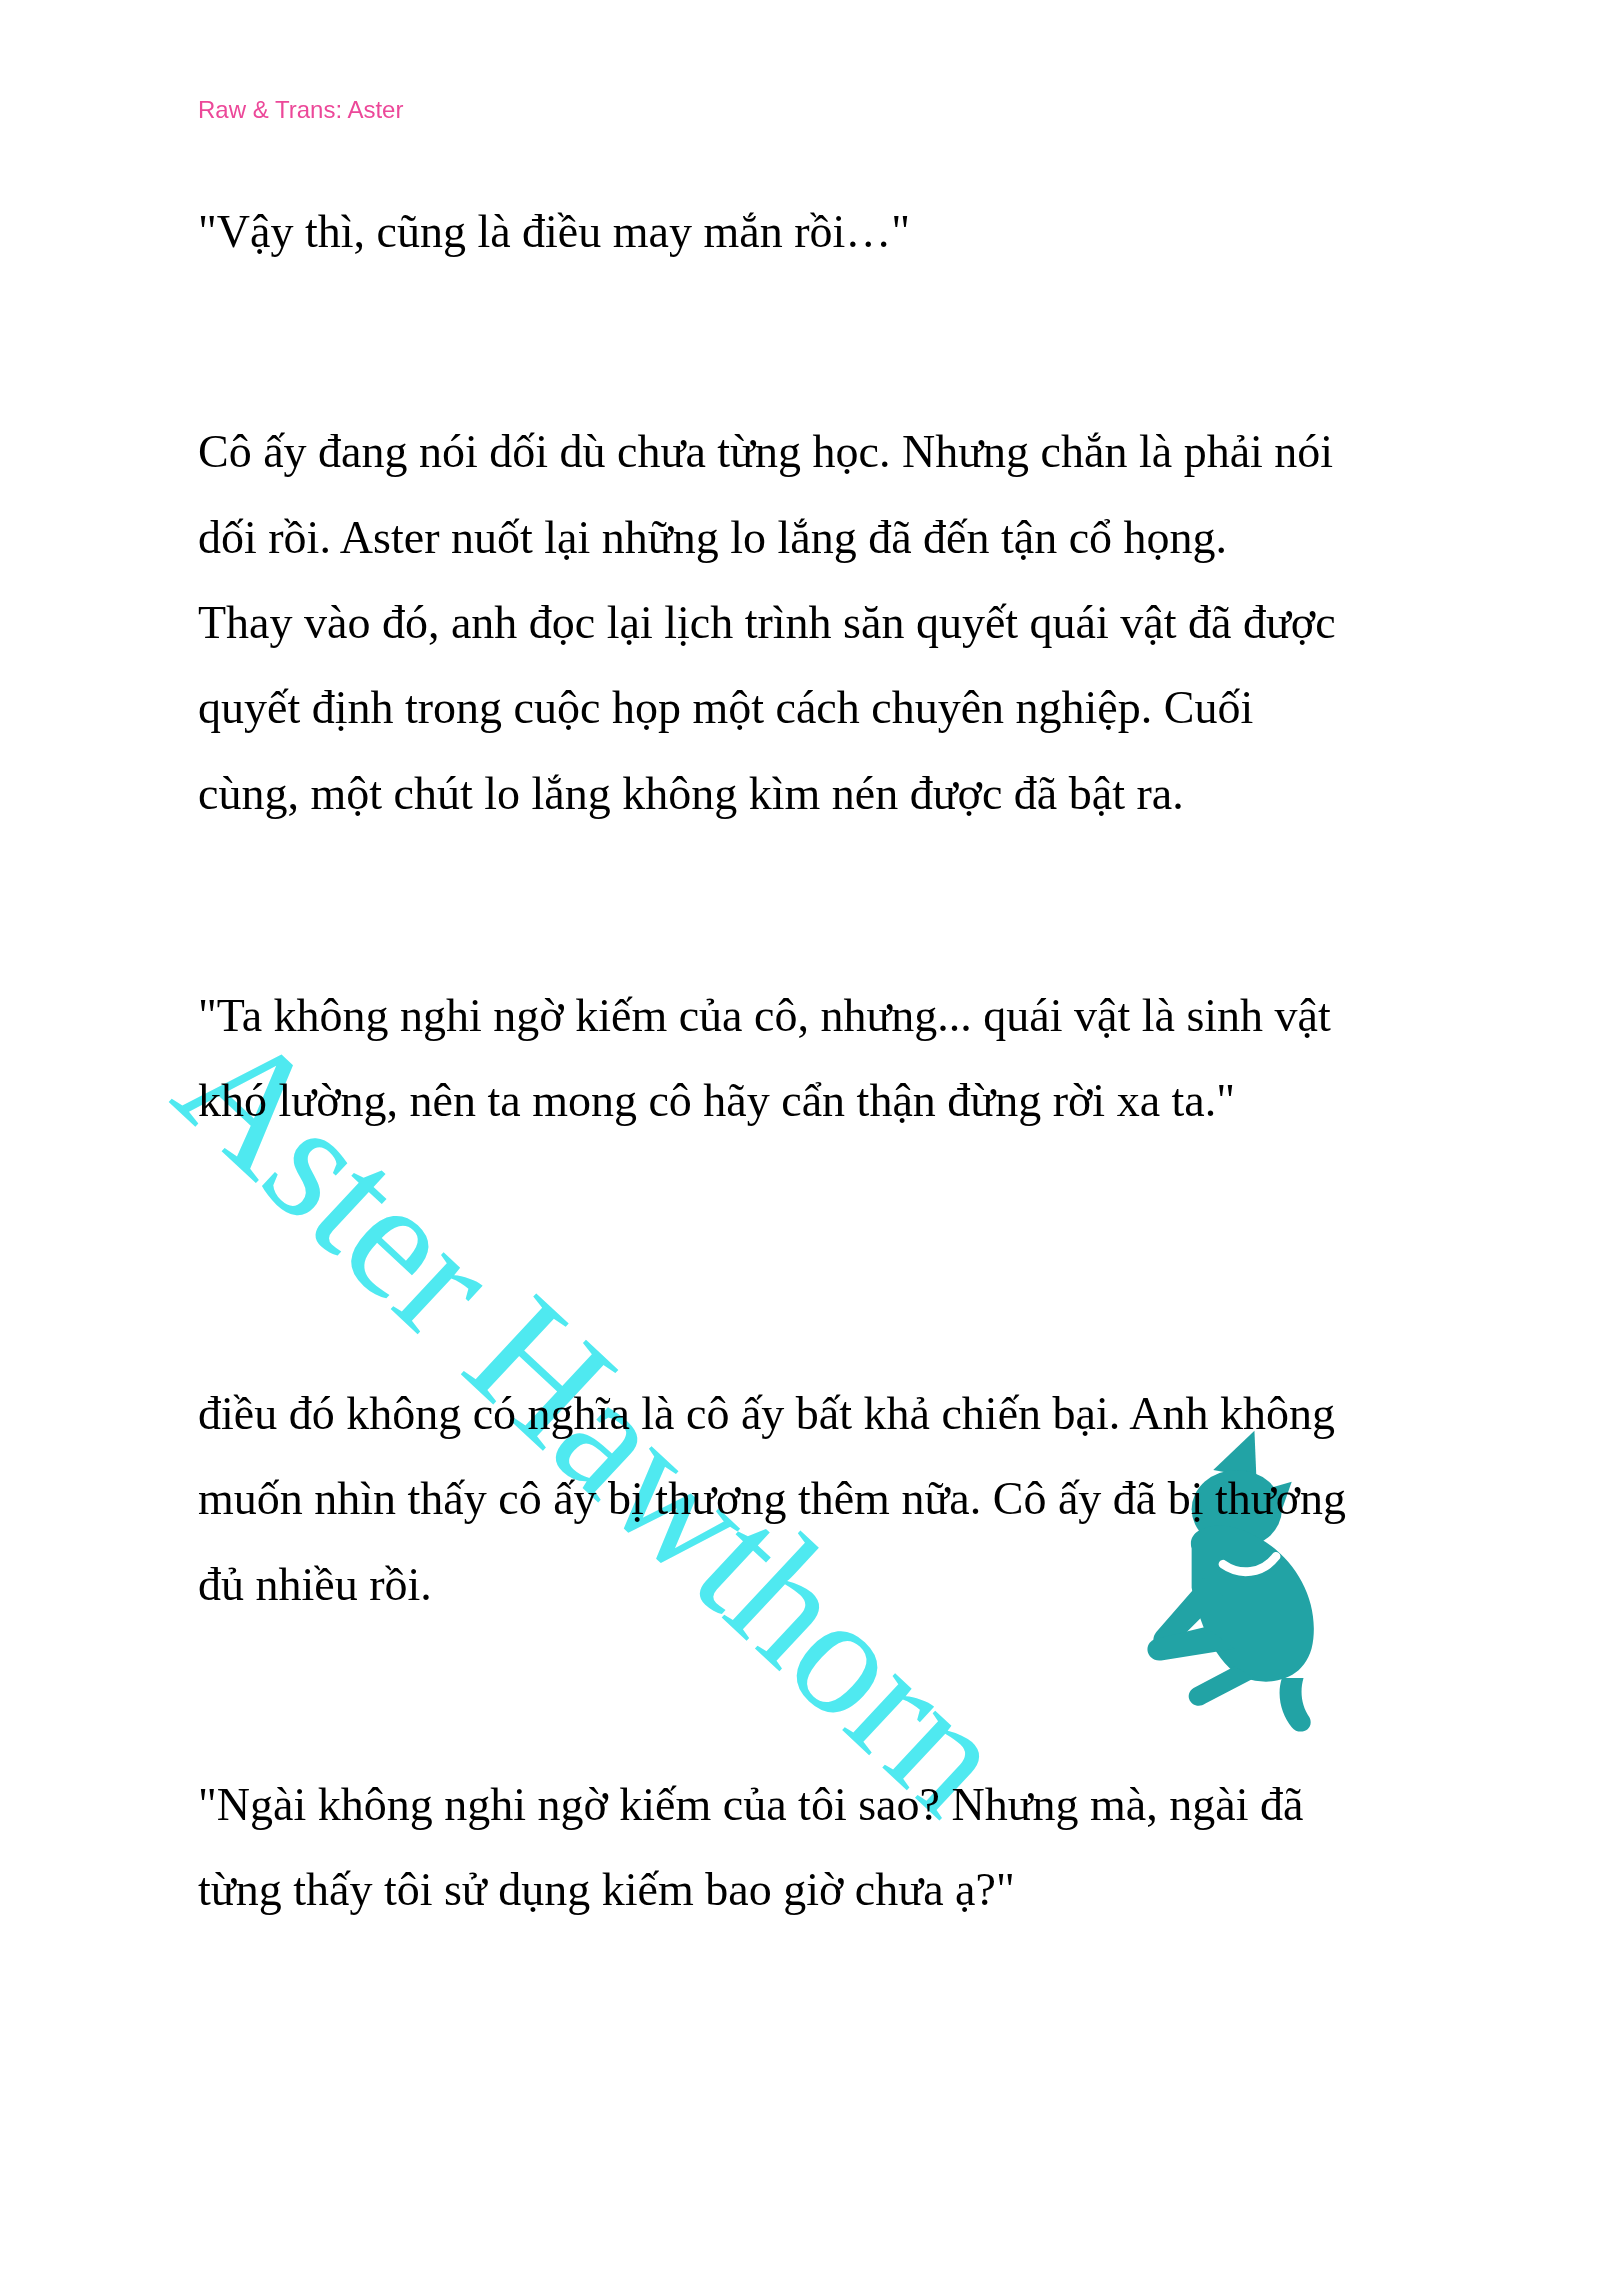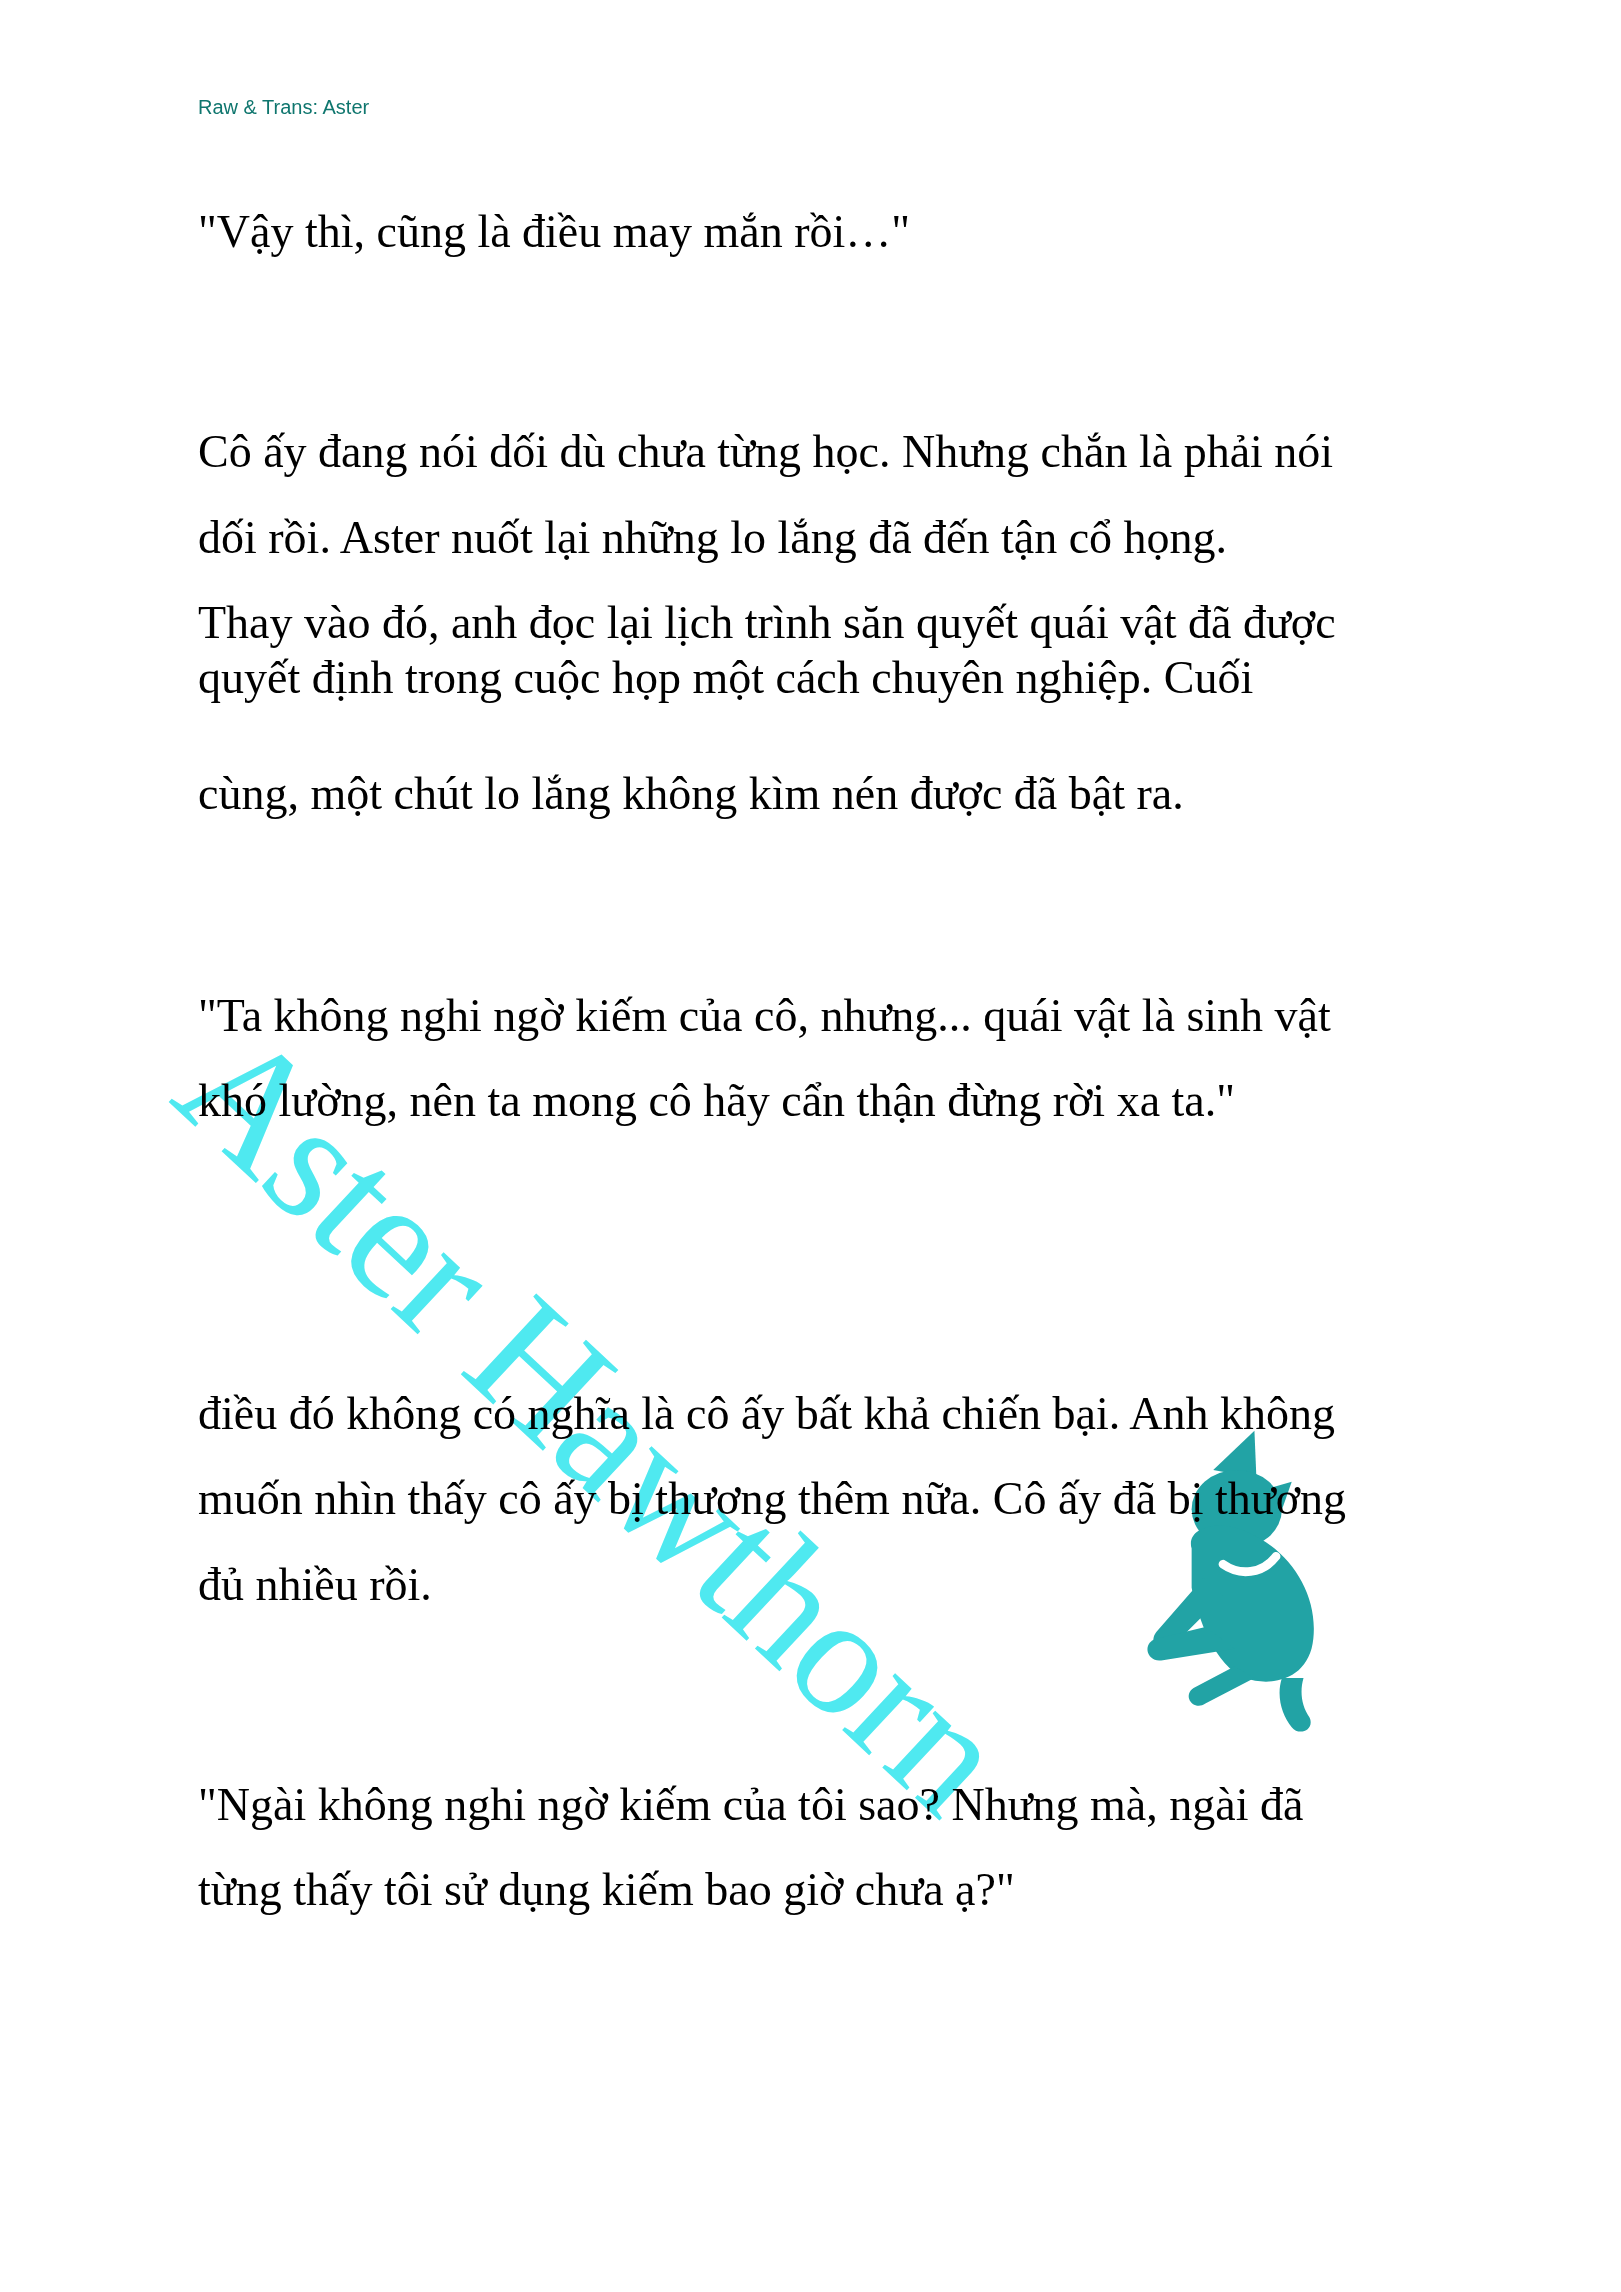--- a/index.html
+++ b/index.html
@@ -18,22 +18,22 @@
       left: 0; top: 0;
       width: 1621px;
       height: 2293px;
       background: #ffffff;
     }
     .header {
       position: absolute;
       left: 198px;
       top: 96px;
       font-family: "Liberation Sans", sans-serif;
-      font-size: 20px;
-      color: #0f766e;
+      font-size: 24px;
+      color: #ec4899;
       white-space: nowrap;
       letter-spacing: 0px;
     }
     .line {
       position: absolute;
       left: 198px;
       font-family: "Liberation Serif", serif;
       font-size: 46px;
       line-height: 59px;
       color: #000000;
@@ -69,21 +69,21 @@
 
 <div class="page">
 
   <div class="header">Raw &amp; Trans: Aster</div>
 
   <div class="line" style="top:202px">"Vậy thì, cũng là điều may mắn rồi…"</div>
 
   <div class="line" style="top:422px">Cô ấy đang nói dối dù chưa từng học. Nhưng chắn là phải nói</div>
   <div class="line" style="top:508px">dối rồi. Aster nuốt lại những lo lắng đã đến tận cổ họng.</div>
   <div class="line" style="top:593px">Thay vào đó, anh đọc lại lịch trình săn quyết quái vật đã được</div>
-  <div class="line" style="top:648px">quyết định trong cuộc họp một cách chuyên nghiệp. Cuối</div>
+  <div class="line" style="top:678px">quyết định trong cuộc họp một cách chuyên nghiệp. Cuối</div>
   <div class="line" style="top:764px">cùng, một chút lo lắng không kìm nén được đã bật ra.</div>
 
   <div class="line" style="top:986px">"Ta không nghi ngờ kiếm của cô, nhưng... quái vật là sinh vật</div>
   <div class="line" style="top:1071px">khó lường, nên ta mong cô hãy cẩn thận đừng rời xa ta."</div>
 
   <div class="line" style="top:1384px">điều đó không có nghĩa là cô ấy bất khả chiến bại. Anh không</div>
   <div class="line" style="top:1469px">muốn nhìn thấy cô ấy bị thương thêm nữa. Cô ấy đã bị thương</div>
   <div class="line" style="top:1555px">đủ nhiều rồi.</div>
 
   <div class="line" style="top:1775px">"Ngài không nghi ngờ kiếm của tôi sao? Nhưng mà, ngài đã</div>

